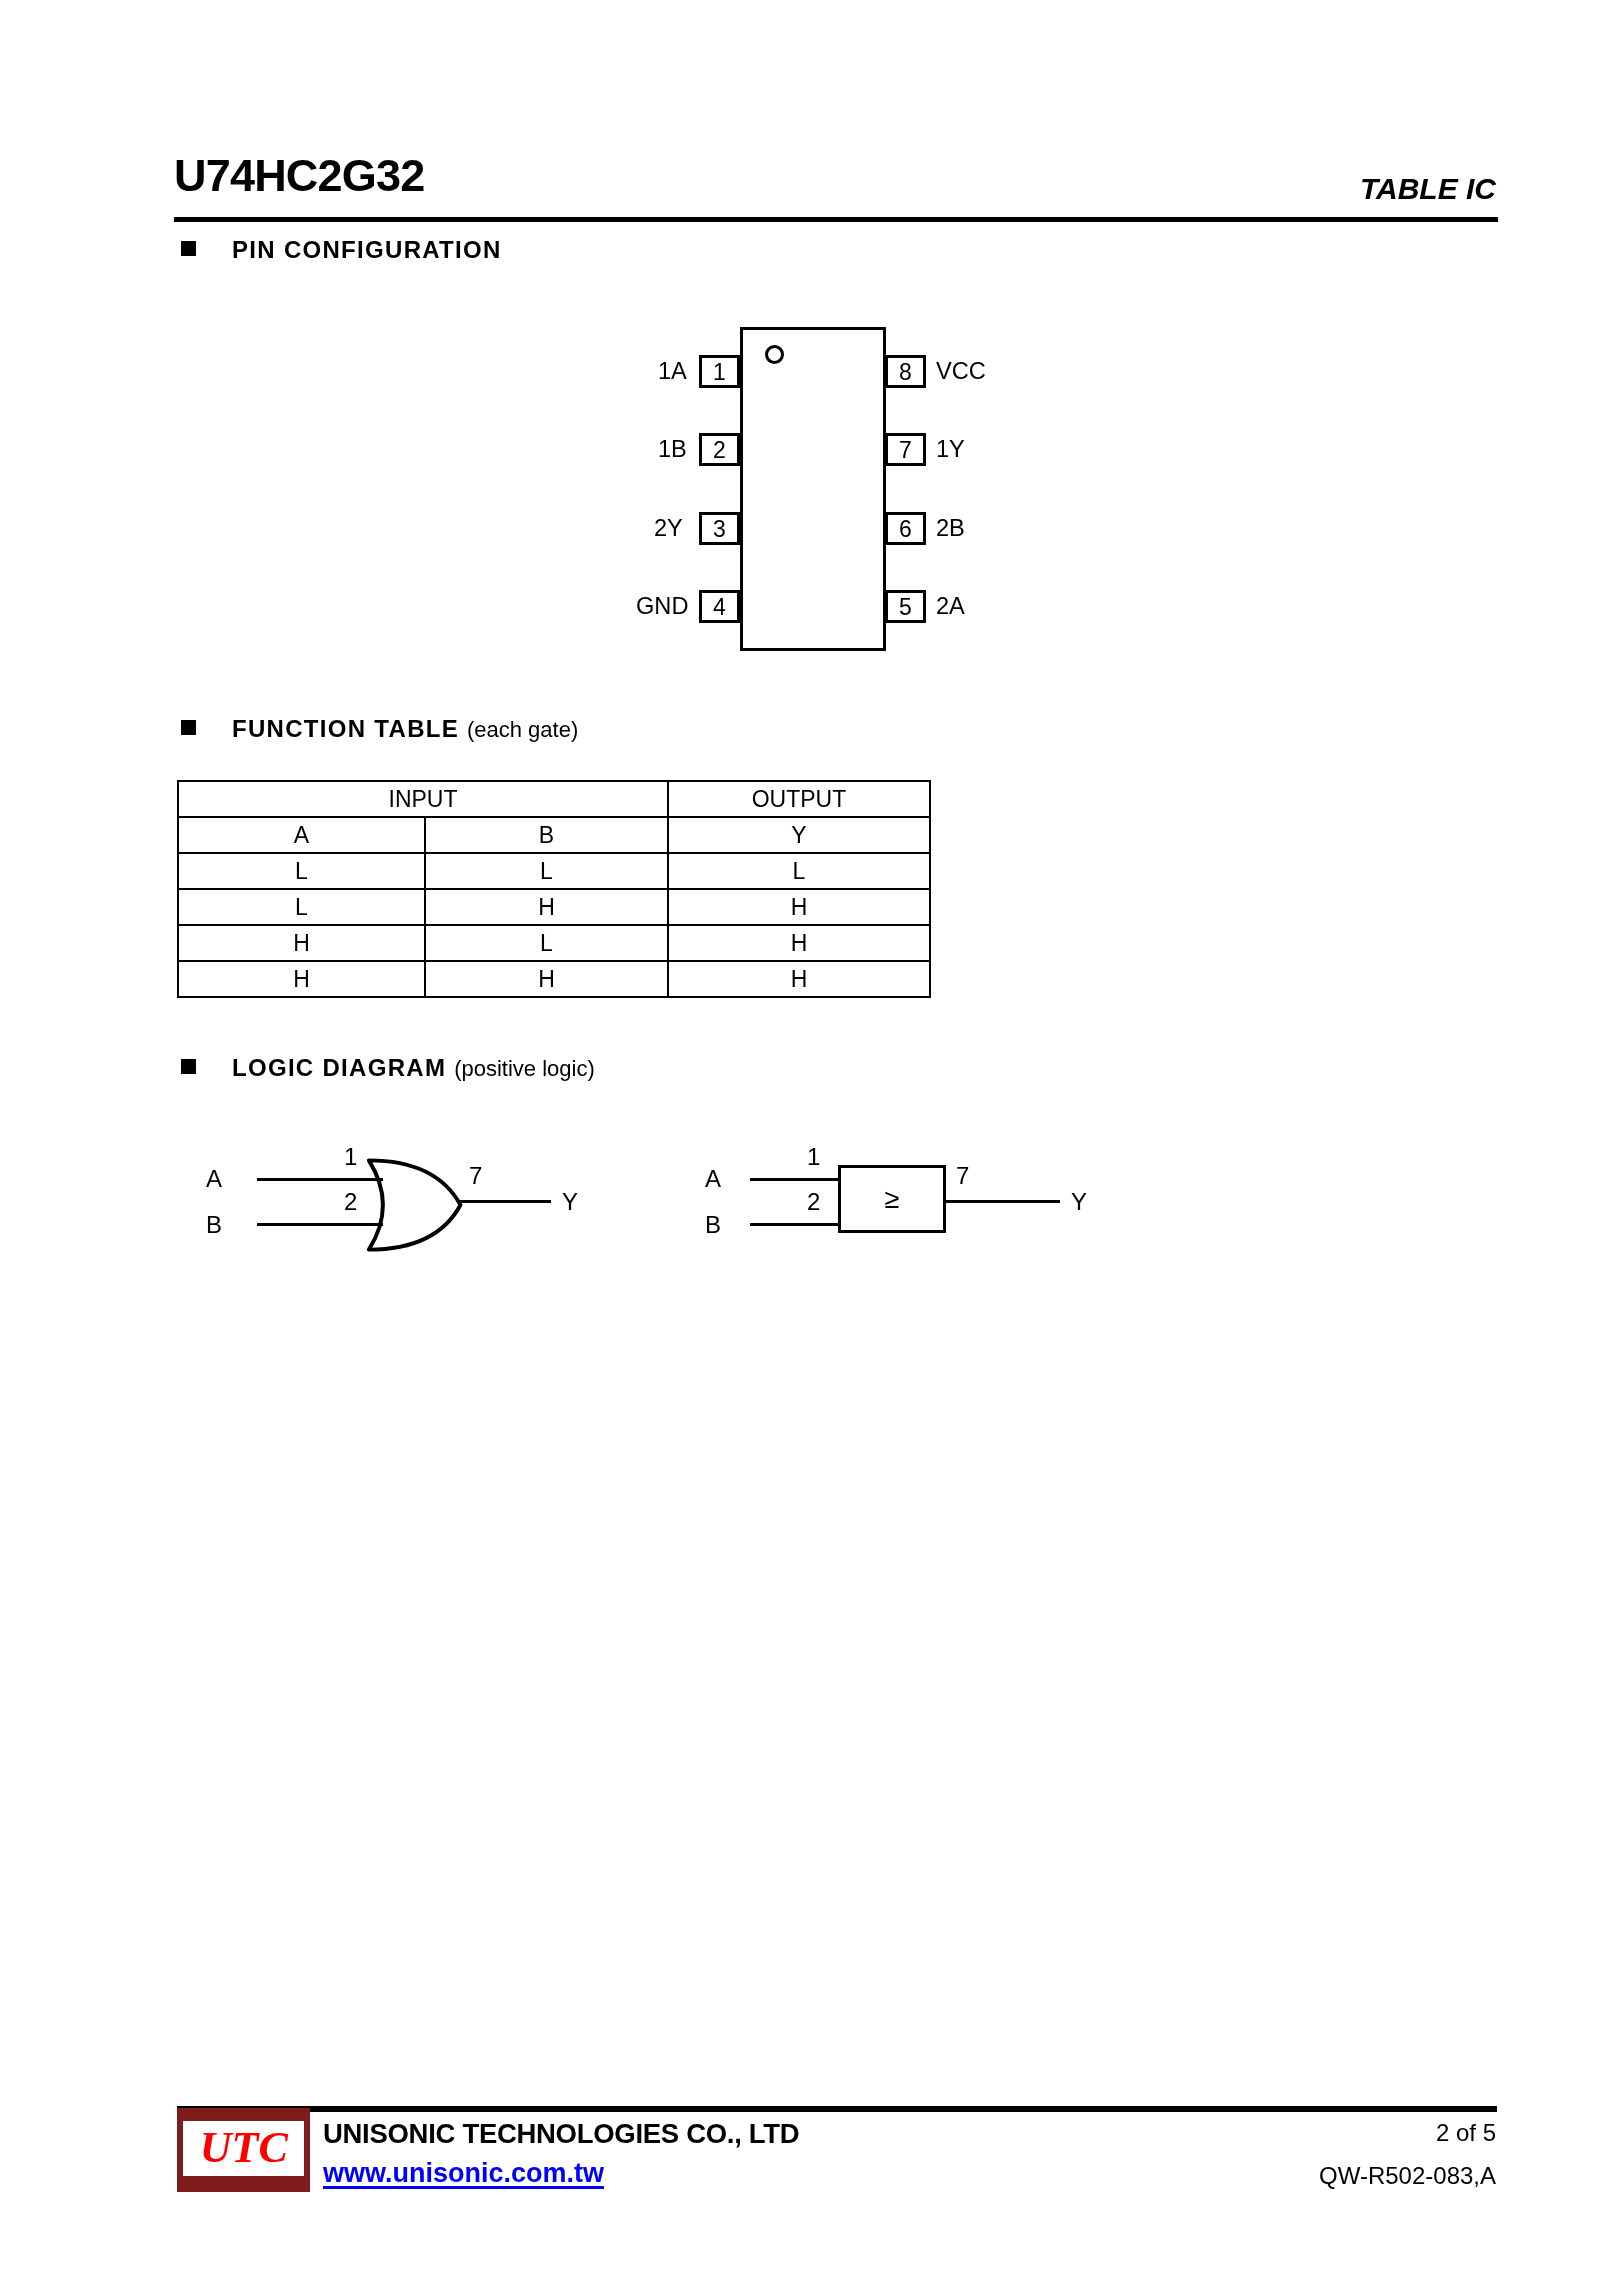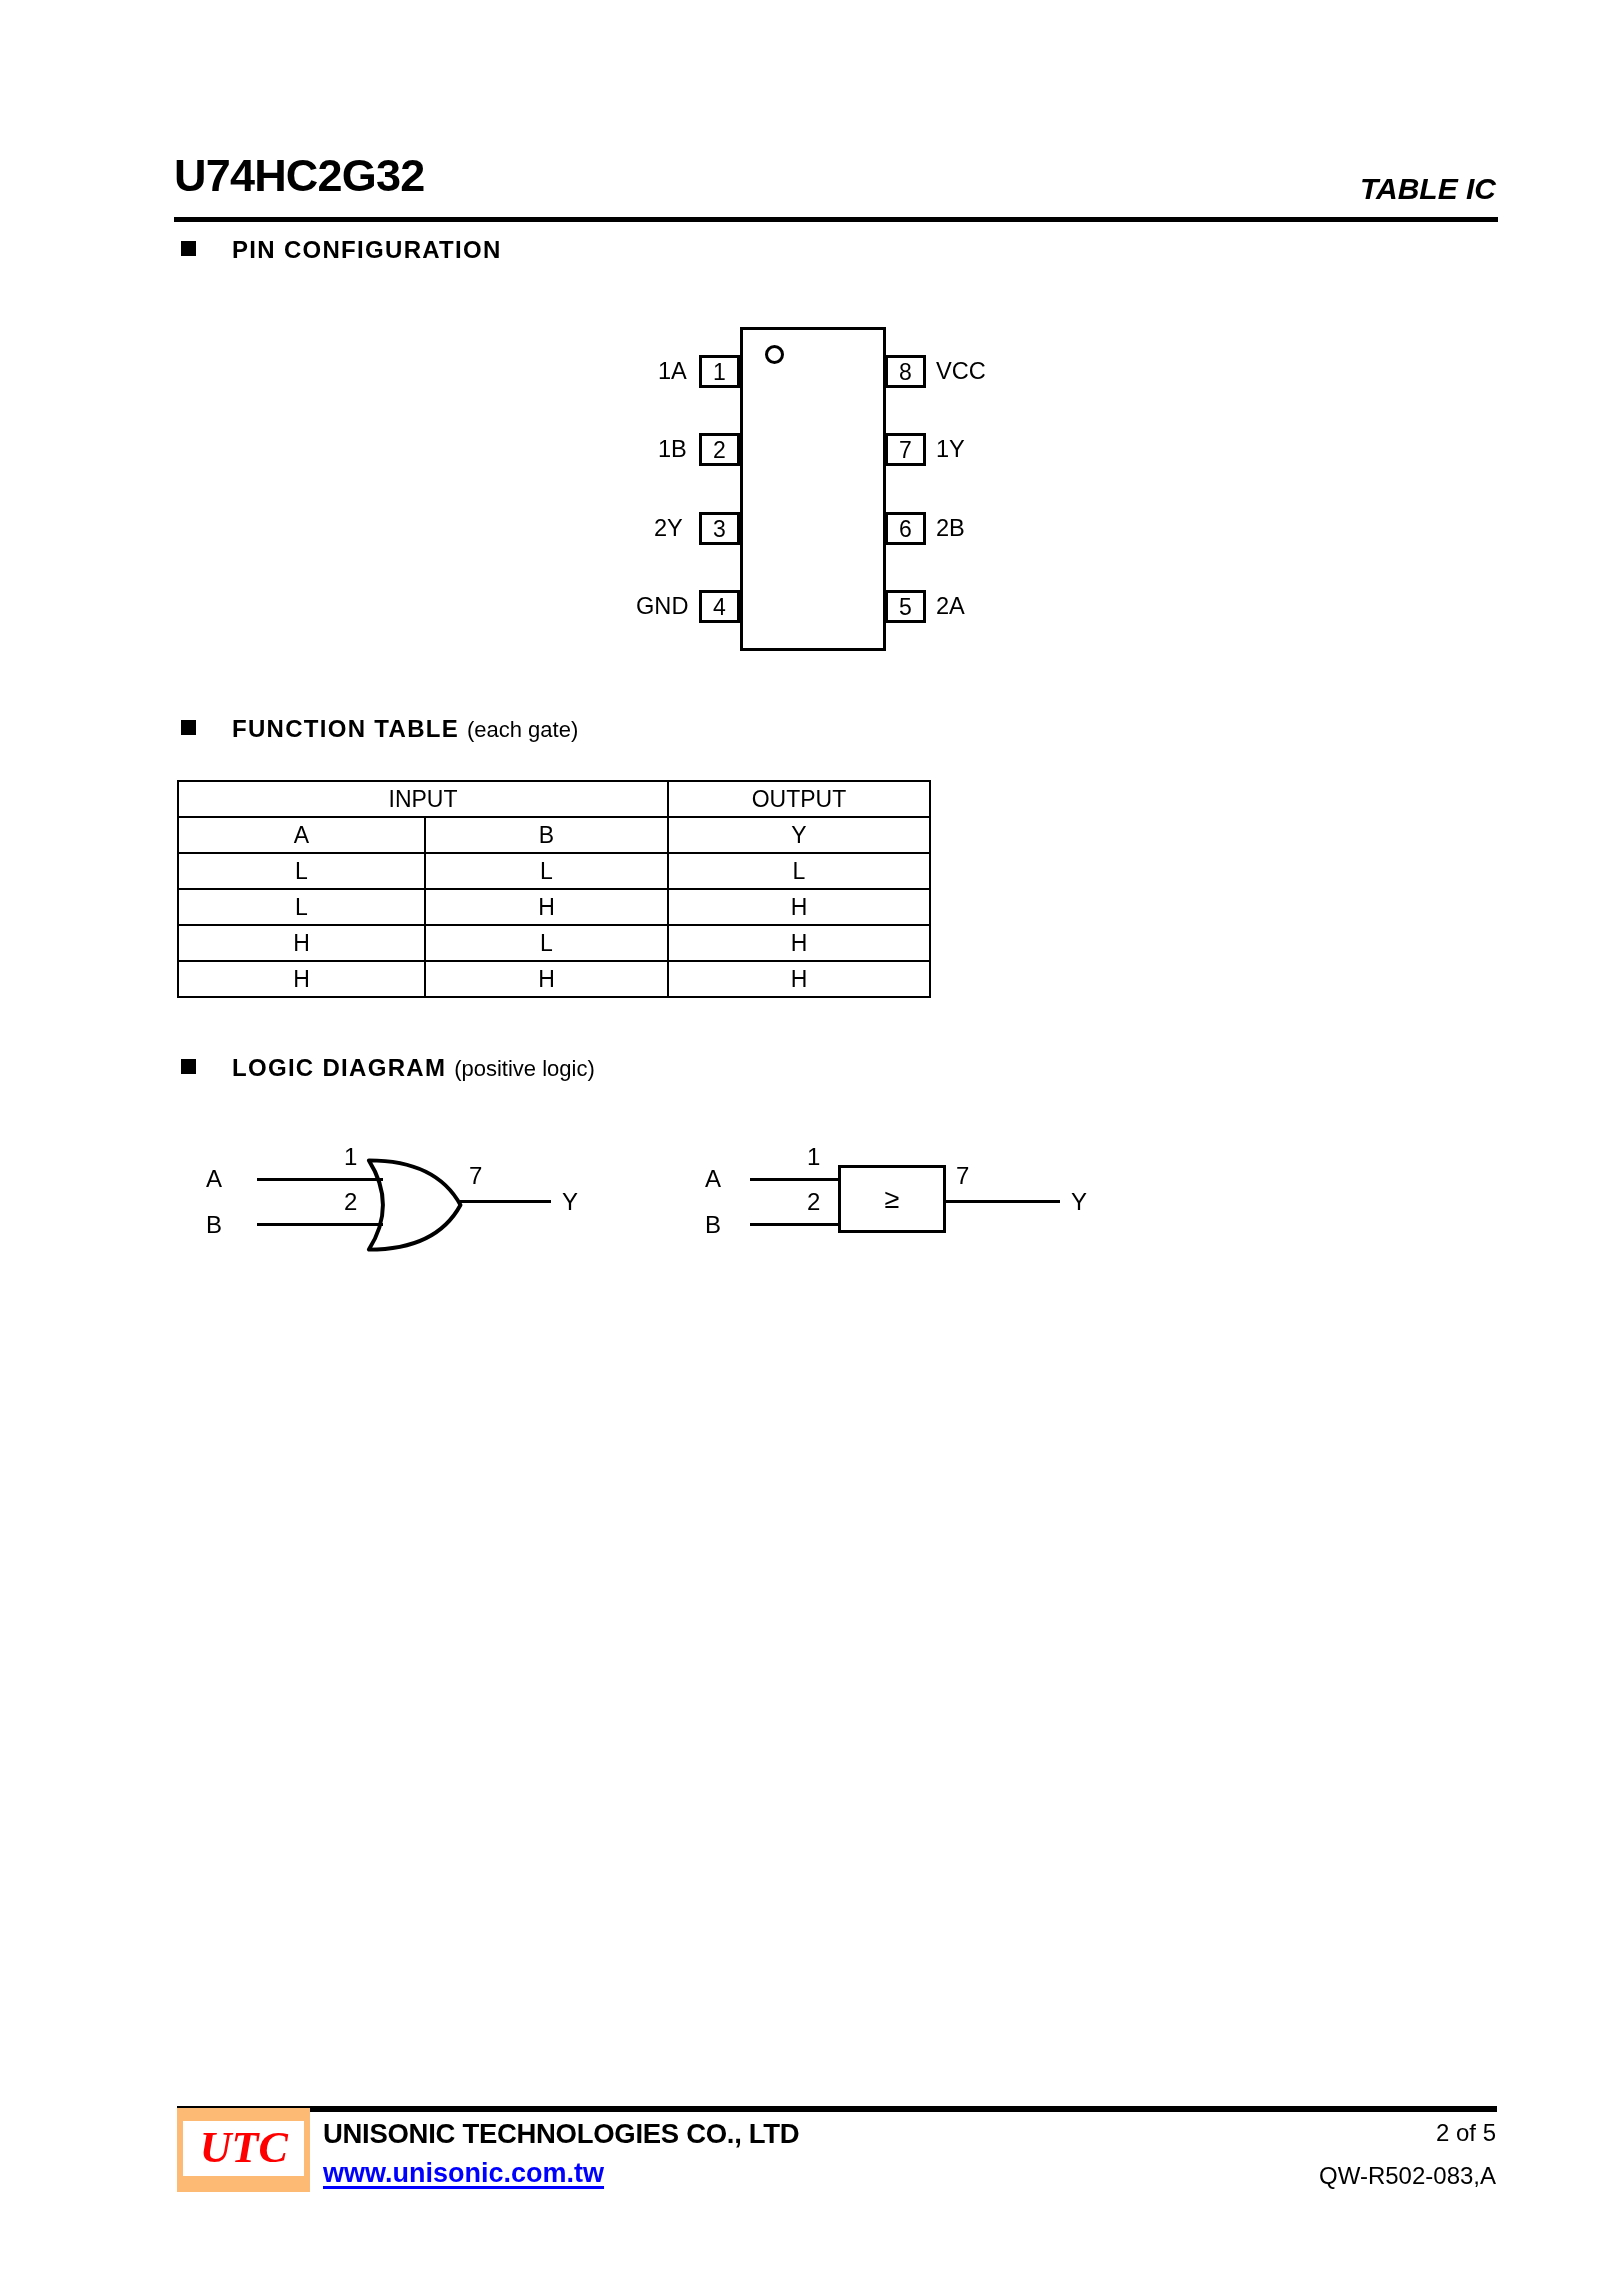--- a/index.html
+++ b/index.html
@@ -90,21 +90,21 @@
   }
   #orgate{position:absolute;left:361px;top:1154px;}
 
   
   .footer-rule{
     position:absolute;left:177px;top:2106px;
     width:1320px;height:5.5px;background:#000;
   }
   .logo-box{
     position:absolute;left:177px;top:2108px;width:133px;height:84px;
-    background:#fdba74;
+    background:#7f1d1d;
   }
   .logo-inner{
     position:absolute;left:6.3px;top:13.3px;width:121px;height:55px;
     background:#ffffff;
   }
   .logo-text{
     position:absolute;left:0;right:0;top:50%;transform:translateY(-52%);
     text-align:center;color:#ff0000;
     font-family:"Liberation Serif", serif;
     font-style:italic;font-weight:bold;font-size:44px;line-height:1;

